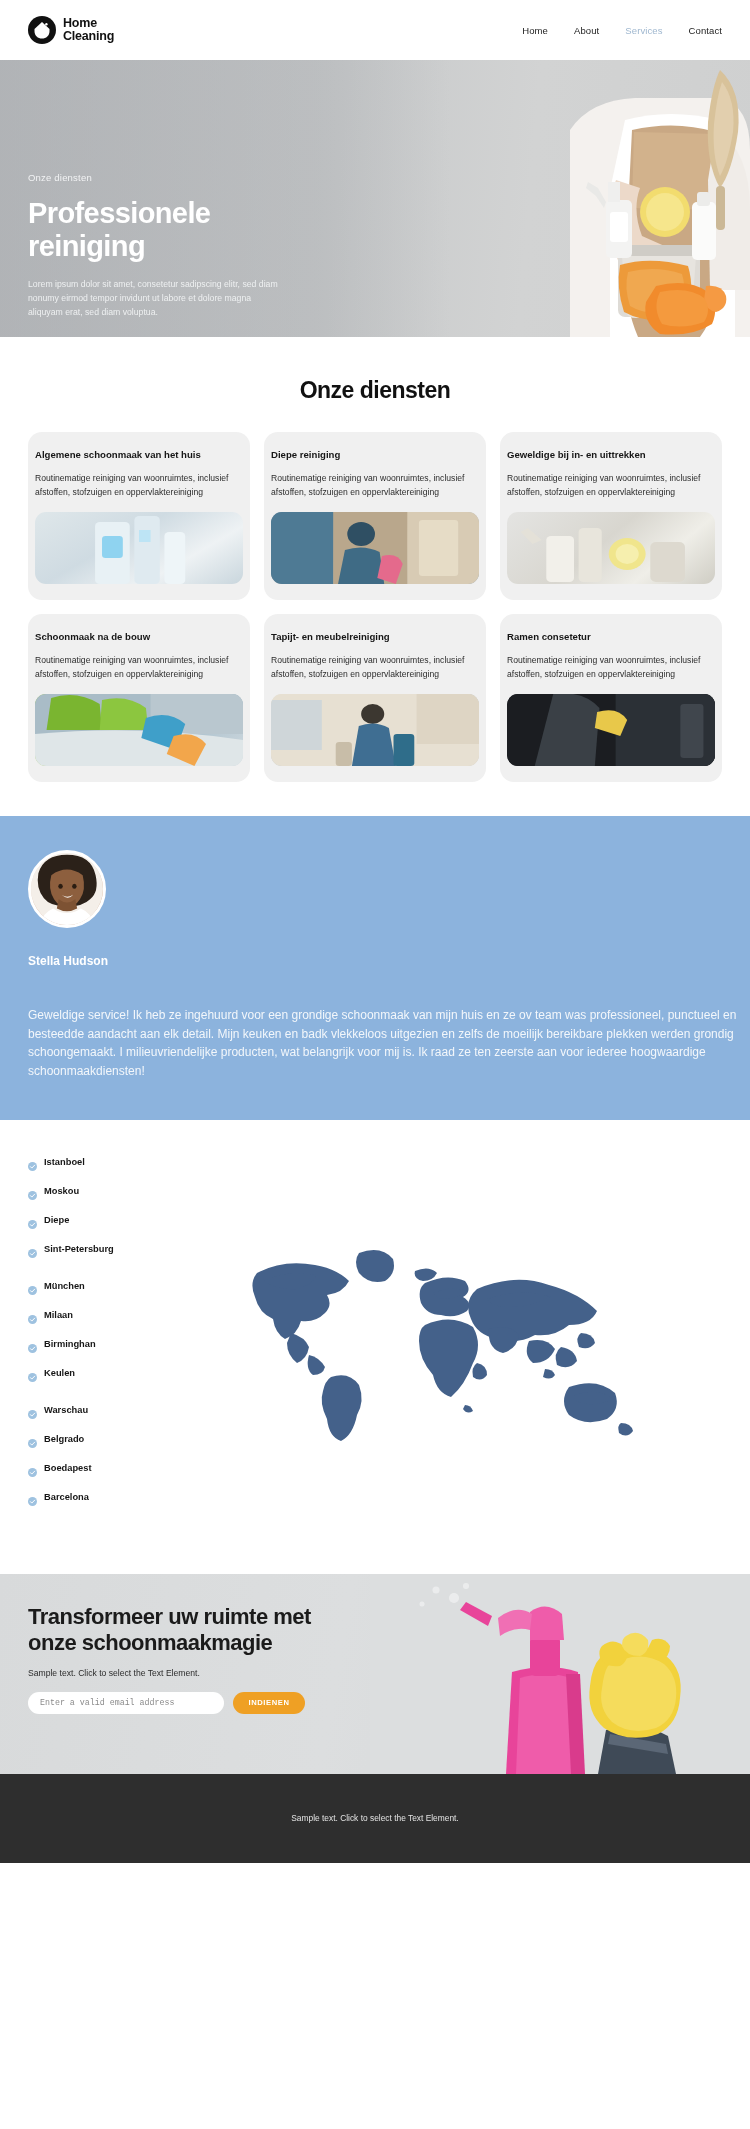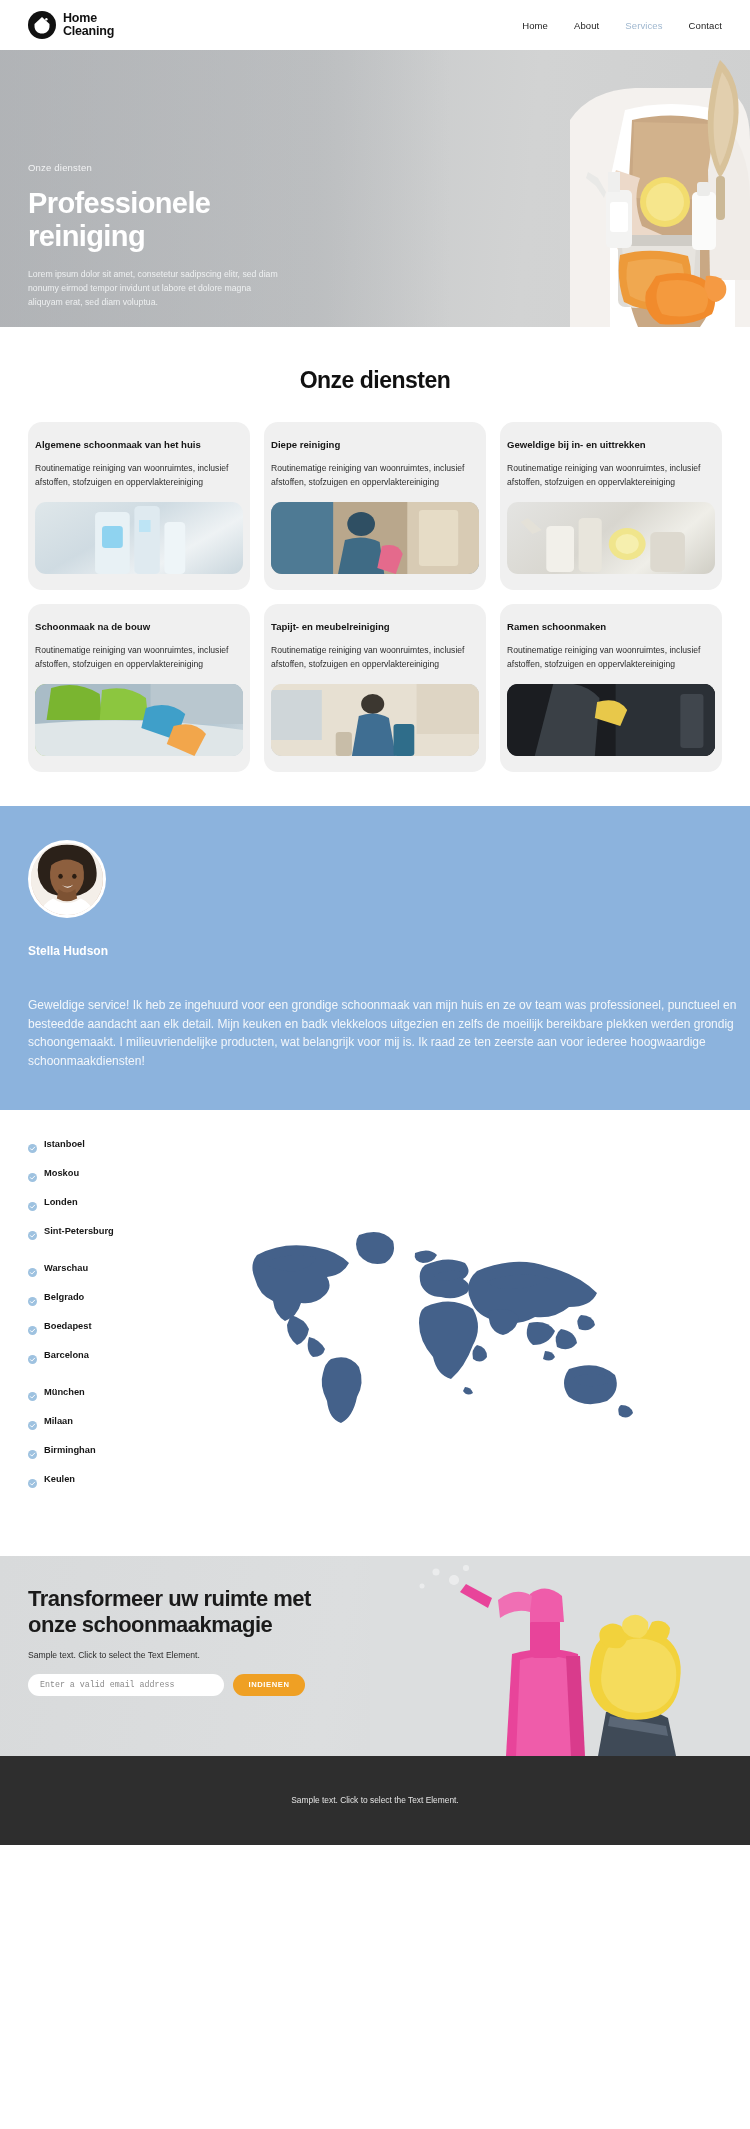--- a/index.html
+++ b/index.html
@@ -7,21 +7,21 @@
     width: 750px;
     font-family: "Liberation Sans", sans-serif;
     background: #ffffff;
     color: #111111;
     -webkit-font-smoothing: antialiased;
   }
   .page { width: 750px; position: relative; overflow: hidden; }
 
   
   .header {
-    height: 50px;
+    height: 60px;
     background: #ffffff;
     display: flex;
     align-items: center;
     justify-content: space-between;
     padding: 12px 28px;
   }
   .brand { display: flex; align-items: center; gap: 7px; }
   .brand-mark {
     width: 28px; height: 28px; border-radius: 50%;
     background: #111111; position: relative; flex: 0 0 auto;
@@ -118,21 +118,21 @@
   .testimonial-name {
     font-size: 12px; font-weight: 700; color: #ffffff; margin-bottom: 38px;
   }
   .testimonial-text {
     font-size: 12px; line-height: 1.56; color: #f3f7fb;
     width: 710px; max-height: 74px; overflow: hidden;
   }
 
   
   .locations {
-    background: #ffffff; padding: 28px 28px 46px;
+    background: #ffffff; padding: 36px 28px 46px;
     display: flex; gap: 10px; position: relative; min-height: 278px;
   }
   .city-col { width: 128px; flex: 0 0 auto; }
   .city-group { margin-bottom: 18px; }
   .city-item {
     display: flex; align-items: flex-start; gap: 7px; margin-bottom: 10px;
   }
   .check-icon { flex: 0 0 auto; margin-top: 1px; }
   .city-label {
     font-size: 9.3px; font-weight: 700; color: #161616; line-height: 1.34;
@@ -335,21 +335,21 @@
             <rect x="126" y="0" width="54" height="50" fill="#ded5c4"></rect>
             <circle cx="88" cy="20" r="10" fill="#3c3730"></circle>
             <path d="M76 32 q14 -6 26 2 l6 38 h-38 z" fill="#3f6e92"></path>
             <rect x="106" y="40" width="18" height="32" rx="3" fill="#2f6d8a"></rect>
             <rect x="56" y="48" width="14" height="24" rx="3" fill="#c8bda8"></rect>
           </svg>
         </div>
       </div>
 
       <div class="card">
-        <div class="card-title">Ramen schoonmaken</div>
+        <div class="card-title">Ramen consetetur</div>
         <div class="card-desc">Routinematige reiniging van woonruimtes, inclusief afstoffen, stofzuigen en oppervlaktereiniging</div>
         <div class="card-img">
           <div class="ph img-windows"></div>
           <svg viewBox="0 0 180 72" preserveAspectRatio="none" style="position:absolute;inset:0;width:100%;height:100%">
             <rect x="0" y="0" width="180" height="72" fill="#1b1d21"></rect>
             <rect x="94" y="0" width="86" height="72" fill="#2b3036"></rect>
             <path d="M40 0 q26 -4 40 14 l-4 58 h-52 z" fill="#3a4046"></path>
             <path d="M78 18 q18 -6 26 8 l-6 16 l-22 -8 z" fill="#e8c84a"></path>
             <rect x="150" y="10" width="20" height="54" rx="3" fill="#40464d"></rect>
           </svg>
@@ -392,37 +392,68 @@
                 <circle cx="6" cy="6" r="6" fill="#9ec2e0"></circle>
                 <path d="M3.2 6.2 L5.1 8.1 L8.9 4.2" stroke="#ffffff" stroke-width="1.3" fill="none" stroke-linecap="round"></path>
               </svg></span>
           <span class="city-label">Moskou</span>
         </div>
         <div class="city-item">
           <span class="check-icon"><svg width="9" height="9" viewBox="0 0 12 12">
                 <circle cx="6" cy="6" r="6" fill="#9ec2e0"></circle>
                 <path d="M3.2 6.2 L5.1 8.1 L8.9 4.2" stroke="#ffffff" stroke-width="1.3" fill="none" stroke-linecap="round"></path>
               </svg></span>
-          <span class="city-label">Londen</span>
+          <span class="city-label">Diepe</span>
         </div>
         <div class="city-item">
           <span class="check-icon"><svg width="9" height="9" viewBox="0 0 12 12">
                 <circle cx="6" cy="6" r="6" fill="#9ec2e0"></circle>
                 <path d="M3.2 6.2 L5.1 8.1 L8.9 4.2" stroke="#ffffff" stroke-width="1.3" fill="none" stroke-linecap="round"></path>
               </svg></span>
           <span class="city-label">Sint-Petersburg</span>
         </div>
       </div>
 
       <div class="city-group">
         <div class="city-item">
           <span class="check-icon"><svg width="9" height="9" viewBox="0 0 12 12">
                 <circle cx="6" cy="6" r="6" fill="#9ec2e0"></circle>
                 <path d="M3.2 6.2 L5.1 8.1 L8.9 4.2" stroke="#ffffff" stroke-width="1.3" fill="none" stroke-linecap="round"></path>
               </svg></span>
+          <span class="city-label">München</span>
+        </div>
+        <div class="city-item">
+          <span class="check-icon"><svg width="9" height="9" viewBox="0 0 12 12">
+                <circle cx="6" cy="6" r="6" fill="#9ec2e0"></circle>
+                <path d="M3.2 6.2 L5.1 8.1 L8.9 4.2" stroke="#ffffff" stroke-width="1.3" fill="none" stroke-linecap="round"></path>
+              </svg></span>
+          <span class="city-label">Milaan</span>
+        </div>
+        <div class="city-item">
+          <span class="check-icon"><svg width="9" height="9" viewBox="0 0 12 12">
+                <circle cx="6" cy="6" r="6" fill="#9ec2e0"></circle>
+                <path d="M3.2 6.2 L5.1 8.1 L8.9 4.2" stroke="#ffffff" stroke-width="1.3" fill="none" stroke-linecap="round"></path>
+              </svg></span>
+          <span class="city-label">Birminghan</span>
+        </div>
+        <div class="city-item">
+          <span class="check-icon"><svg width="9" height="9" viewBox="0 0 12 12">
+                <circle cx="6" cy="6" r="6" fill="#9ec2e0"></circle>
+                <path d="M3.2 6.2 L5.1 8.1 L8.9 4.2" stroke="#ffffff" stroke-width="1.3" fill="none" stroke-linecap="round"></path>
+              </svg></span>
+          <span class="city-label">Keulen</span>
+        </div>
+      </div>
+
+      <div class="city-group">
+        <div class="city-item">
+          <span class="check-icon"><svg width="9" height="9" viewBox="0 0 12 12">
+                <circle cx="6" cy="6" r="6" fill="#9ec2e0"></circle>
+                <path d="M3.2 6.2 L5.1 8.1 L8.9 4.2" stroke="#ffffff" stroke-width="1.3" fill="none" stroke-linecap="round"></path>
+              </svg></span>
           <span class="city-label">Warschau</span>
         </div>
         <div class="city-item">
           <span class="check-icon"><svg width="9" height="9" viewBox="0 0 12 12">
                 <circle cx="6" cy="6" r="6" fill="#9ec2e0"></circle>
                 <path d="M3.2 6.2 L5.1 8.1 L8.9 4.2" stroke="#ffffff" stroke-width="1.3" fill="none" stroke-linecap="round"></path>
               </svg></span>
           <span class="city-label">Belgrado</span>
         </div>
         <div class="city-item">
@@ -431,51 +462,20 @@
                 <path d="M3.2 6.2 L5.1 8.1 L8.9 4.2" stroke="#ffffff" stroke-width="1.3" fill="none" stroke-linecap="round"></path>
               </svg></span>
           <span class="city-label">Boedapest</span>
         </div>
         <div class="city-item">
           <span class="check-icon"><svg width="9" height="9" viewBox="0 0 12 12">
                 <circle cx="6" cy="6" r="6" fill="#9ec2e0"></circle>
                 <path d="M3.2 6.2 L5.1 8.1 L8.9 4.2" stroke="#ffffff" stroke-width="1.3" fill="none" stroke-linecap="round"></path>
               </svg></span>
           <span class="city-label">Barcelona</span>
-        </div>
-      </div>
-
-      <div class="city-group">
-        <div class="city-item">
-          <span class="check-icon"><svg width="9" height="9" viewBox="0 0 12 12">
-                <circle cx="6" cy="6" r="6" fill="#9ec2e0"></circle>
-                <path d="M3.2 6.2 L5.1 8.1 L8.9 4.2" stroke="#ffffff" stroke-width="1.3" fill="none" stroke-linecap="round"></path>
-              </svg></span>
-          <span class="city-label">München</span>
-        </div>
-        <div class="city-item">
-          <span class="check-icon"><svg width="9" height="9" viewBox="0 0 12 12">
-                <circle cx="6" cy="6" r="6" fill="#9ec2e0"></circle>
-                <path d="M3.2 6.2 L5.1 8.1 L8.9 4.2" stroke="#ffffff" stroke-width="1.3" fill="none" stroke-linecap="round"></path>
-              </svg></span>
-          <span class="city-label">Milaan</span>
-        </div>
-        <div class="city-item">
-          <span class="check-icon"><svg width="9" height="9" viewBox="0 0 12 12">
-                <circle cx="6" cy="6" r="6" fill="#9ec2e0"></circle>
-                <path d="M3.2 6.2 L5.1 8.1 L8.9 4.2" stroke="#ffffff" stroke-width="1.3" fill="none" stroke-linecap="round"></path>
-              </svg></span>
-          <span class="city-label">Birminghan</span>
-        </div>
-        <div class="city-item">
-          <span class="check-icon"><svg width="9" height="9" viewBox="0 0 12 12">
-                <circle cx="6" cy="6" r="6" fill="#9ec2e0"></circle>
-                <path d="M3.2 6.2 L5.1 8.1 L8.9 4.2" stroke="#ffffff" stroke-width="1.3" fill="none" stroke-linecap="round"></path>
-              </svg></span>
-          <span class="city-label">Keulen</span>
         </div>
       </div>
 
     </div>
 
     <div class="map-wrap">
       <svg class="map-svg" viewBox="0 0 420 210">
         <g fill="#44618a">
 
           <path d="M18 36 q26 -14 58 -8 q22 4 34 16 q-6 12 -22 14 q6 10 -2 18 q-10 10 -24 8 q-4 14 -16 18 q-10 -6 -12 -20 q-14 -6 -18 -22 q-6 -14 2 -24 z"></path>

